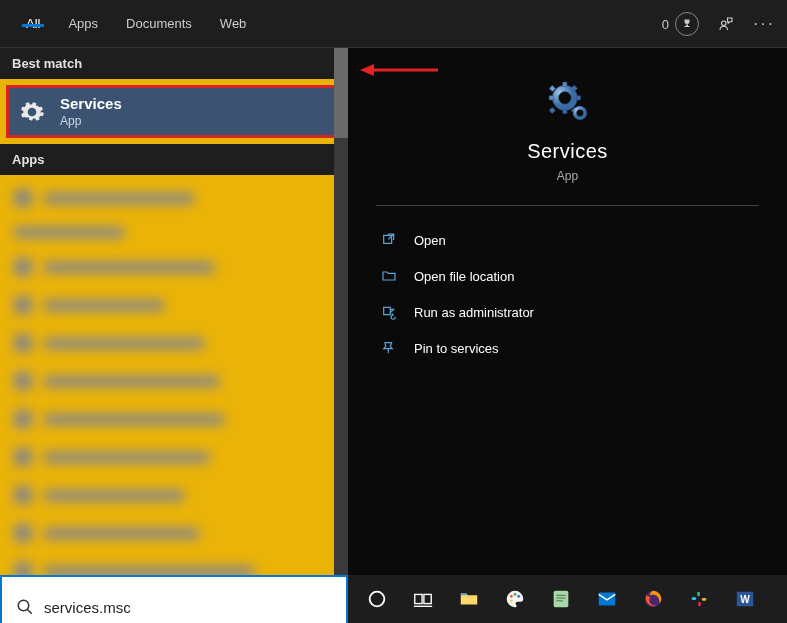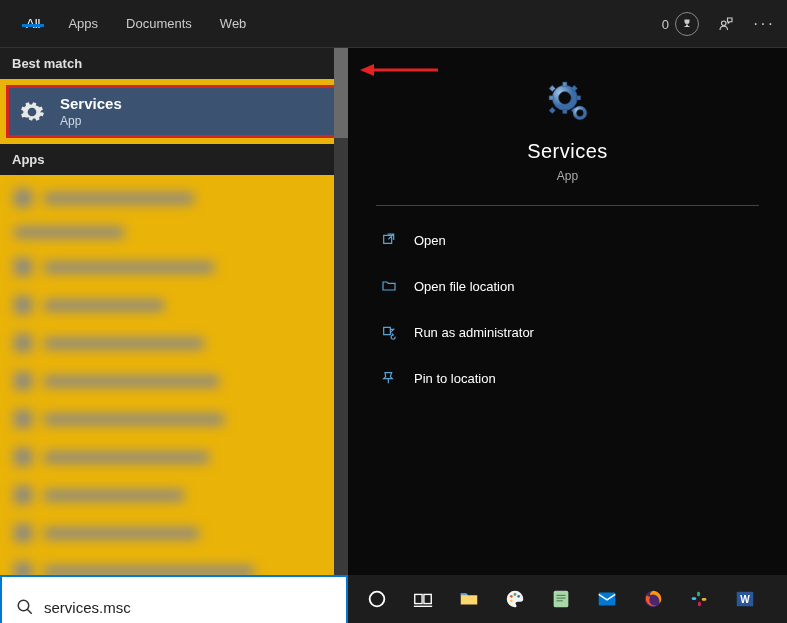--- a/index.html
+++ b/index.html
@@ -35,21 +35,21 @@
     .blur-text { height: 11px; background: #888; border-radius: 2px; }
 
     .arrow-red { position: absolute; pointer-events: none; }
 
     .right-panel { flex: 1; background: #0a0a0a; padding: 18px 28px; display: flex; flex-direction: column; }
     .preview-header { display: flex; flex-direction: column; align-items: center; padding: 14px 0 22px; border-bottom: 1px solid #444; }
     .gear-lg { width: 42px; height: 42px; margin-bottom: 18px; }
     .preview-title { color: #fff; font-size: 20px; letter-spacing: 0.5px; }
     .preview-sub { color: #aaa; font-size: 12px; margin-top: 6px; }
 
-    .actions { padding-top: 18px; display: flex; flex-direction: column; gap: 14px; }
+    .actions { padding-top: 18px; display: flex; flex-direction: column; gap: 4px; }
     .action { display: flex; align-items: center; gap: 16px; padding: 7px 4px; cursor: pointer; }
     .action-icon { width: 18px; height: 18px; display: flex; align-items: center; justify-content: center; color: #5aa4d6; flex-shrink: 0; }
     .action-icon svg { width: 16px; height: 16px; }
     .action-label { color: #fff; font-size: 13px; }
 
     .bottom { position: absolute; bottom: 0; left: 0; right: 0; height: 48px; display: flex; }
     .search-box { width: 348px; height: 64px; background: #fff; display: flex; align-items: center; padding: 0 14px; gap: 10px; border: 2px solid #0078d4; }
     .search-icon { width: 18px; height: 18px; }
     .search-input { border: none; outline: none; flex: 1; font-size: 15px; color: #222; background: transparent; }
 
@@ -212,21 +212,21 @@
             </svg>
           </div>
         <div class="action-label">Run as administrator</div>
       </div>
       <div class="action">
         <div class="action-icon">
             <svg viewBox="0 0 24 24">
               <path fill="none" stroke="currentColor" stroke-width="1.8" d="M6 4h10l-2 6 3 3H4l3-3-1-6zM11 13v7"></path>
             </svg>
           </div>
-        <div class="action-label">Pin to location</div>
+        <div class="action-label">Pin to services</div>
       </div>
     </div>
   </div>
 
   <svg class="arrow-red" style="left:360px; top:60px;" width="80" height="20">
     <line x1="78" y1="10" x2="12" y2="10" stroke="#e52121" stroke-width="3"></line>
     <polygon points="0,10 14,4 14,16" fill="#e52121"></polygon>
   </svg>
   <svg class="arrow-red" style="left:140px; top:591px;" width="120" height="18">
     <line x1="118" y1="9" x2="12" y2="9" stroke="#e52121" stroke-width="3"></line>

